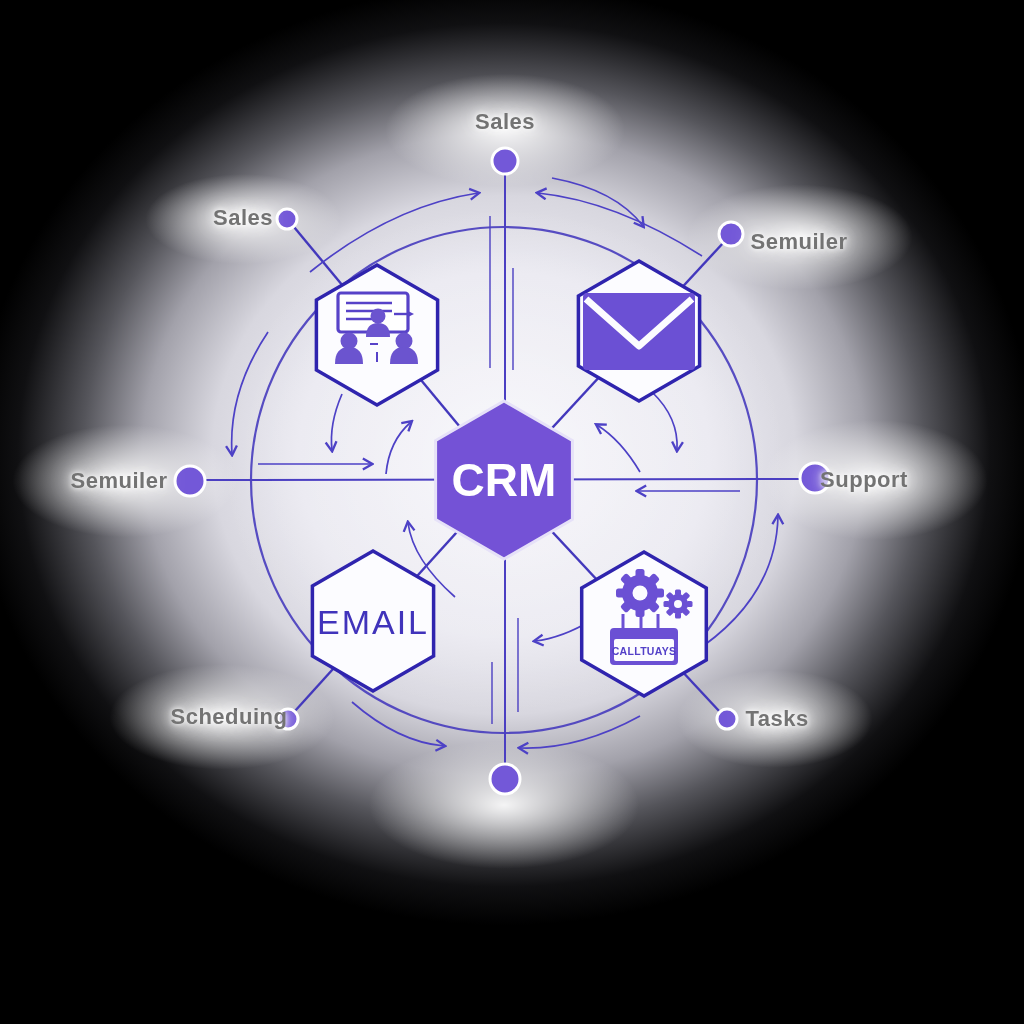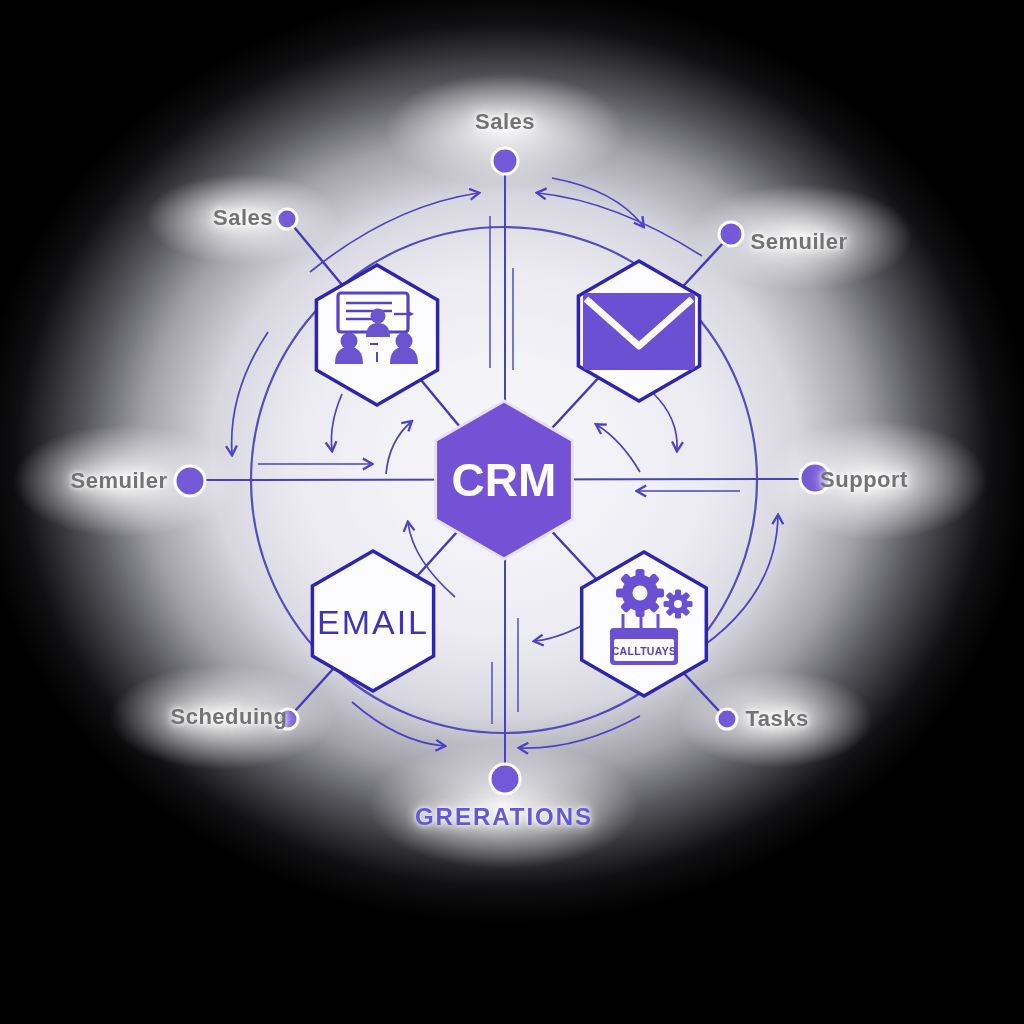--- a/index.html
+++ b/index.html
@@ -164,15 +164,14 @@
     <text x="504" y="496" text-anchor="middle" font-size="46" font-weight="bold" fill="#ffffff" font-family="Liberation Sans, DejaVu Sans, sans-serif">CRM</text>
   </svg>
 
   <div class="spoke-label lbl-md" style="left:505px;top:122px">Sales</div>
   <div class="spoke-label lbl-md" style="left:243px;top:218px">Sales</div>
   <div class="spoke-label lbl-md" style="left:799px;top:242px">Semuiler</div>
   <div class="spoke-label lbl-md" style="left:119px;top:481px">Semuiler</div>
   <div class="spoke-label lbl-md" style="left:864px;top:480px">Support</div>
   <div class="spoke-label lbl-md" style="left:229px;top:717px">Scheduing</div>
   <div class="spoke-label lbl-md" style="left:777px;top:719px">Tasks</div>
-  <div class="spoke-label lbl-lg" style="left:504px;top:817px">GRERATIONS</div>
 
 </div>
 
 </body></html>

